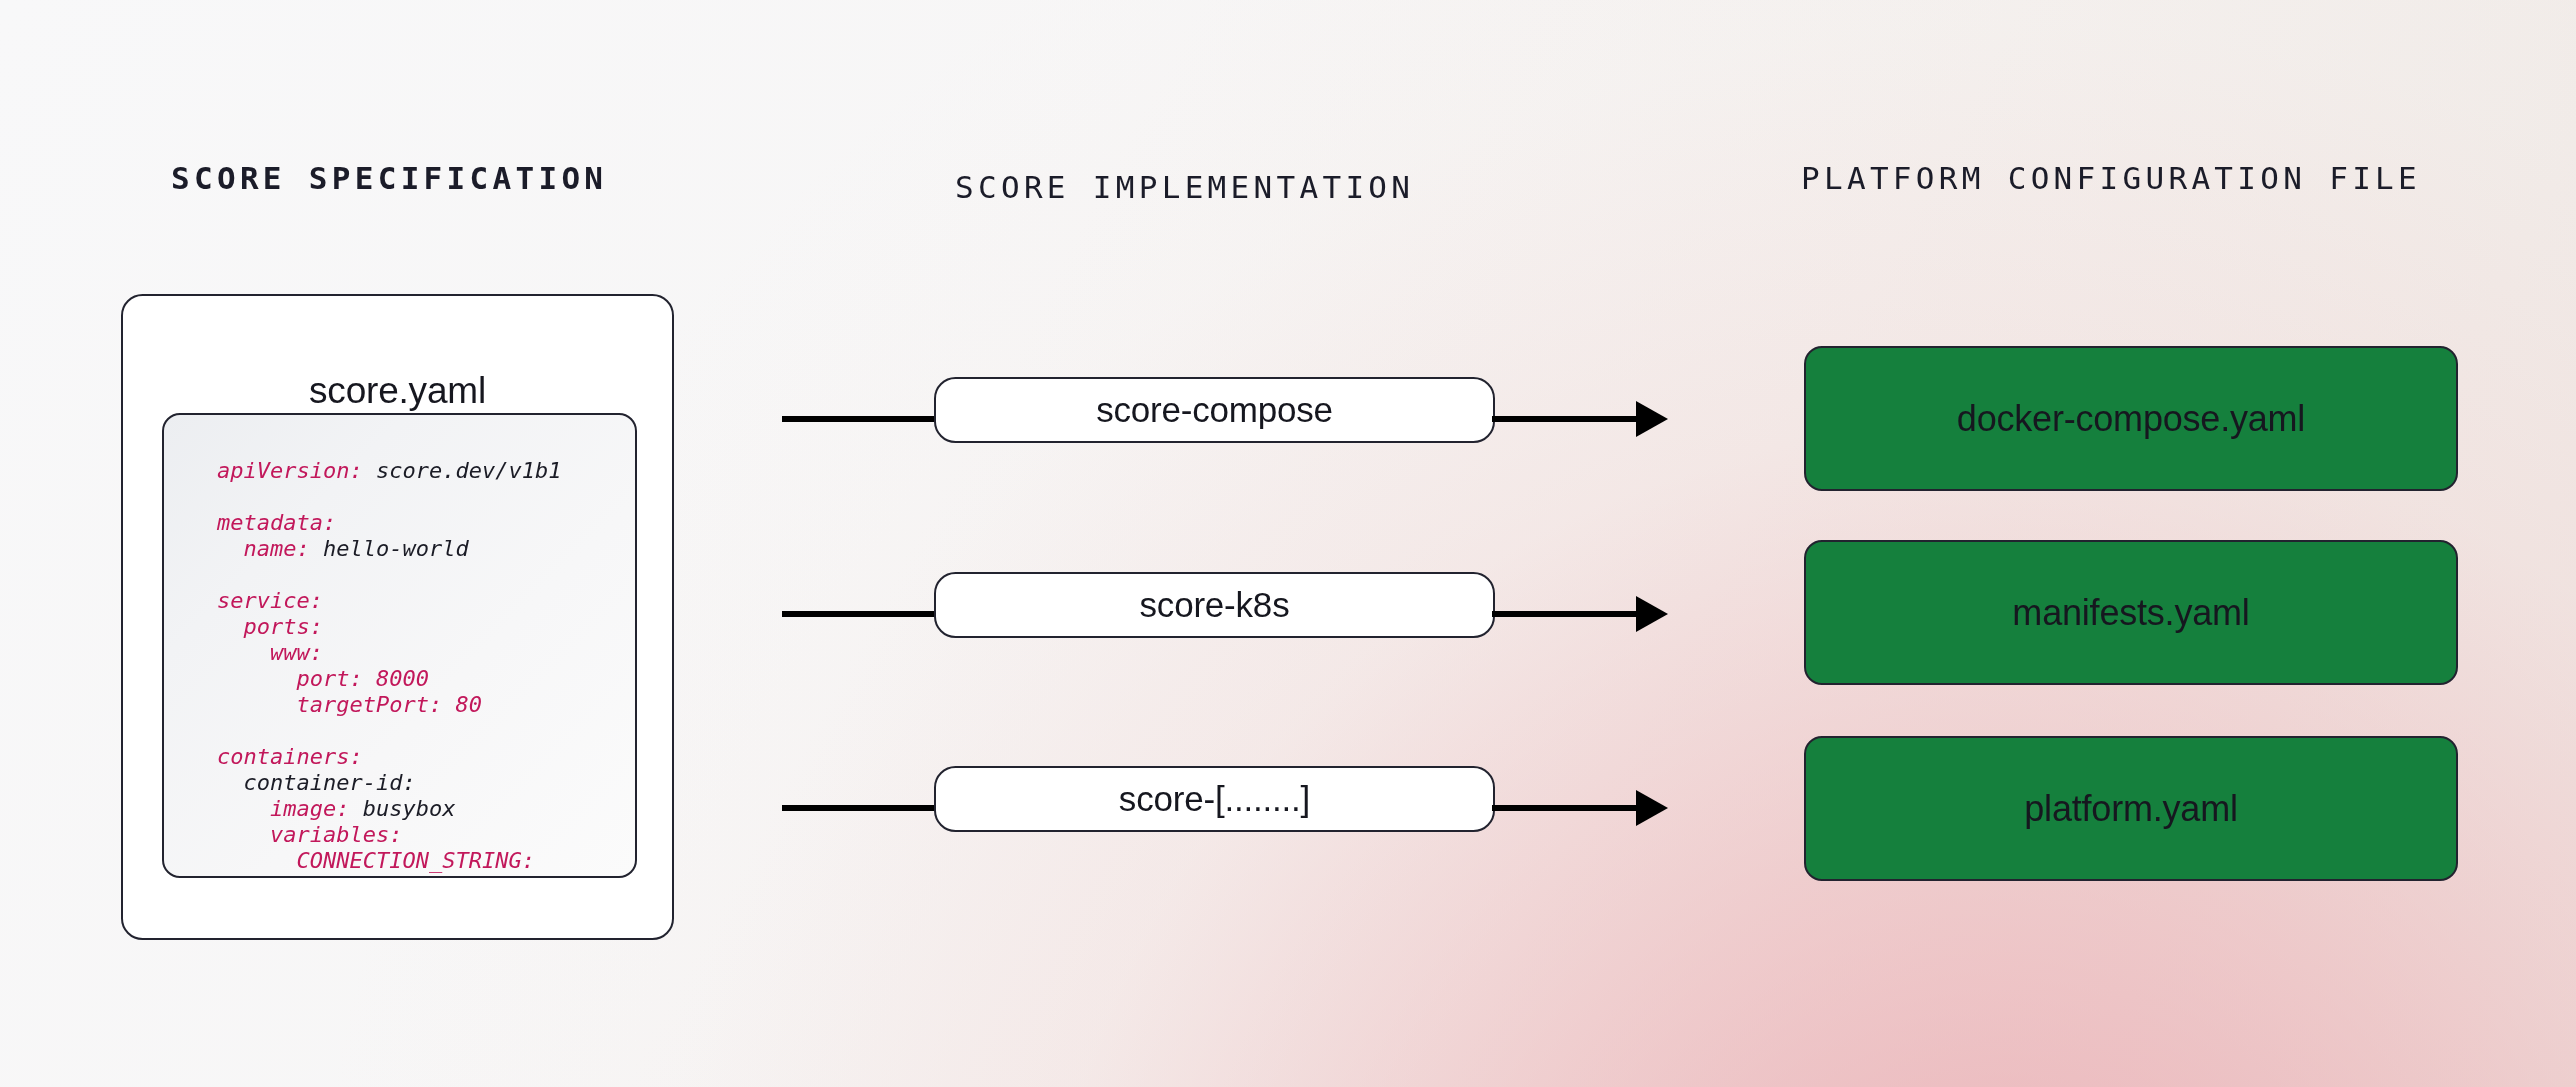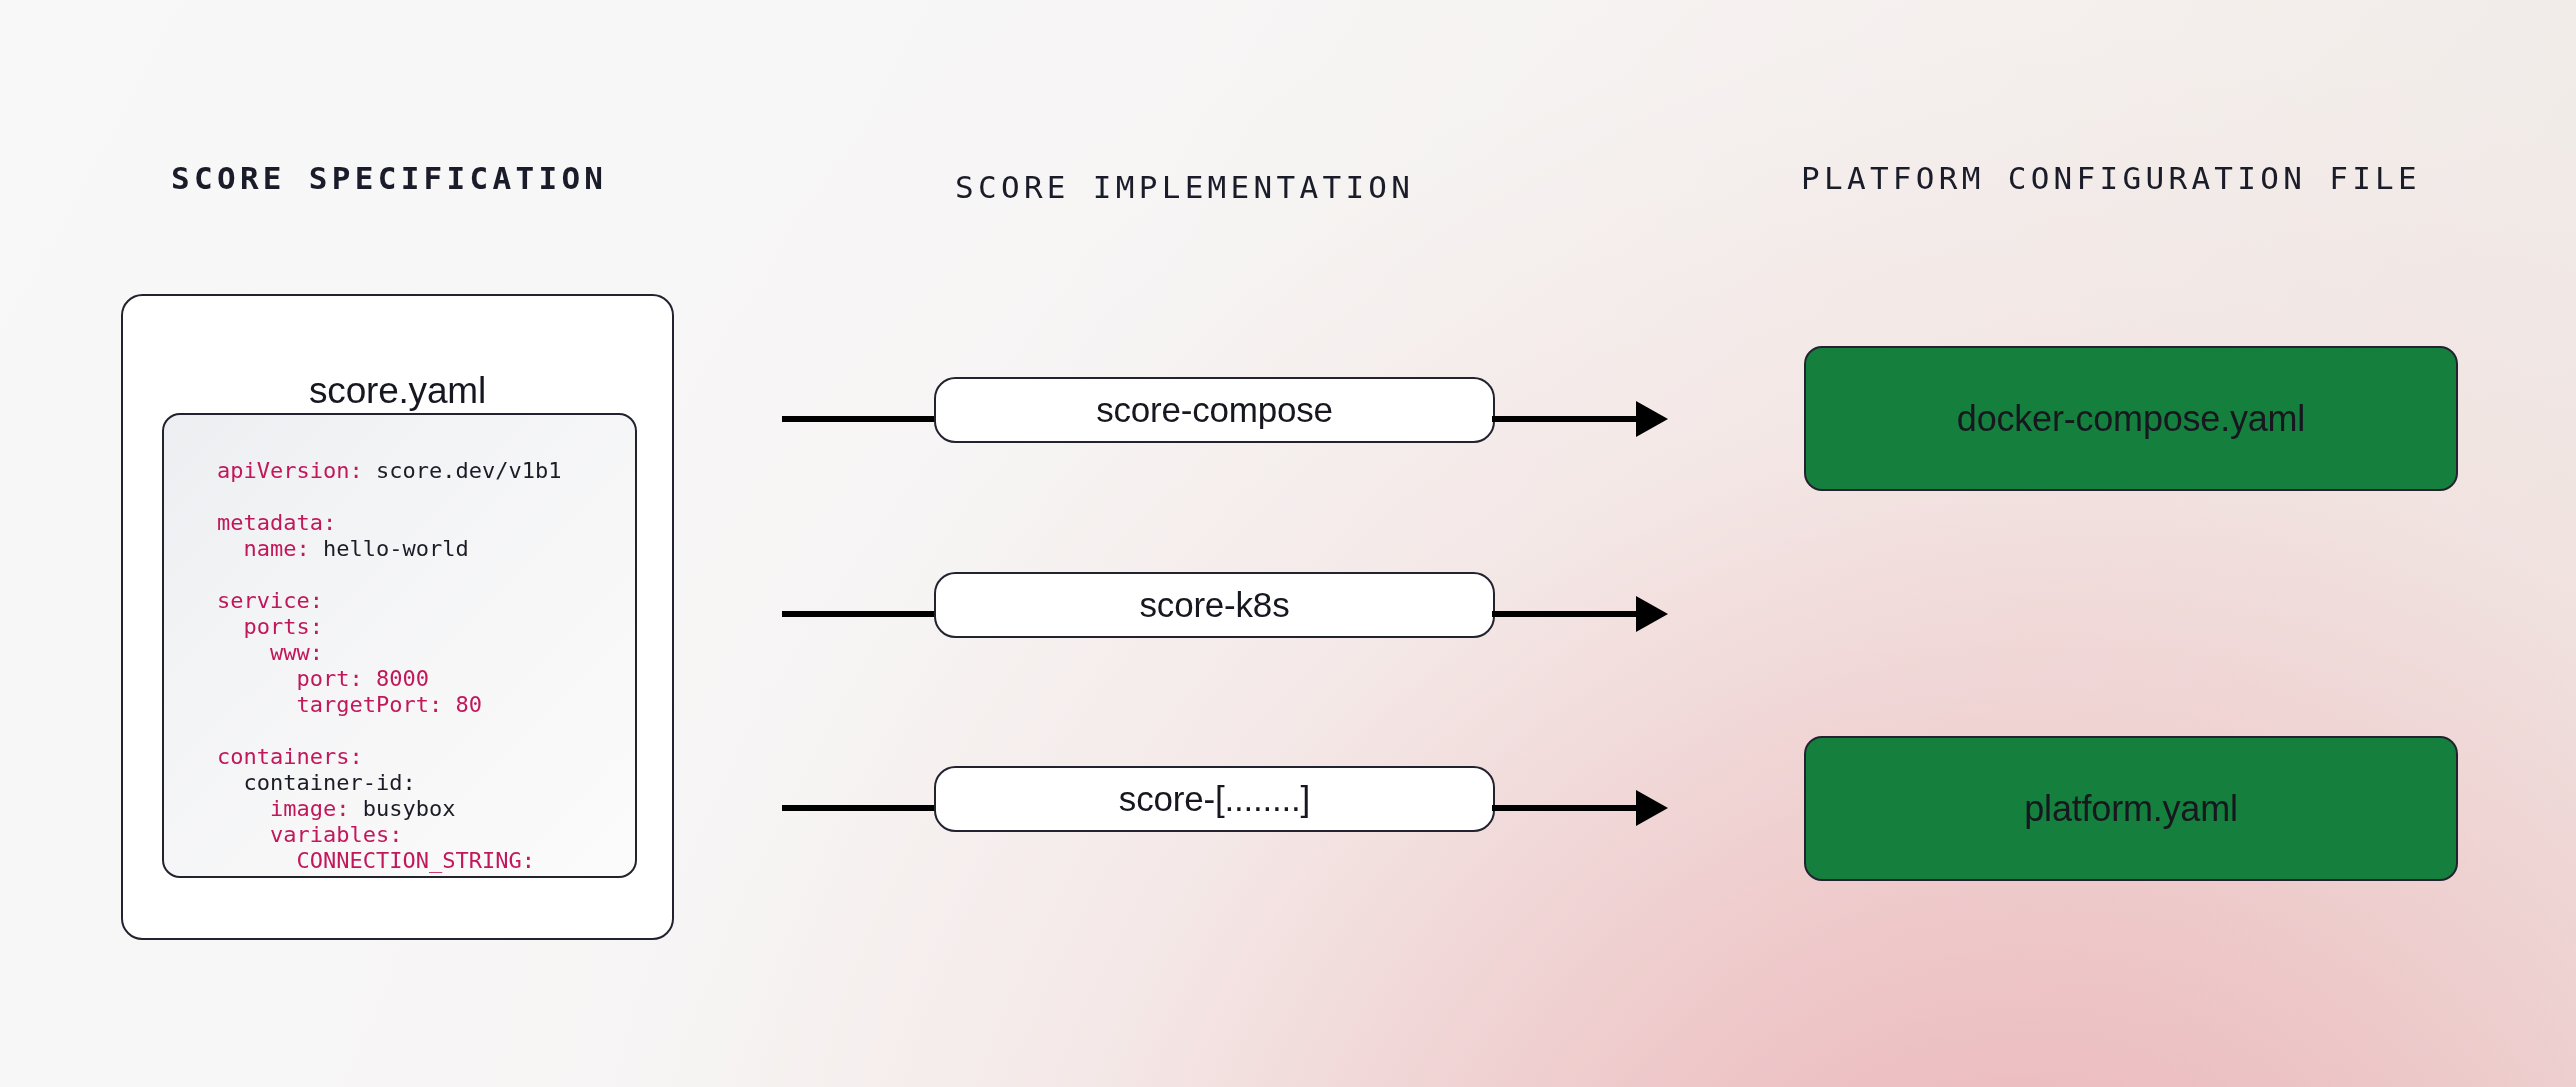--- a/index.html
+++ b/index.html
@@ -64,20 +64,21 @@
   .code-block {
     position: absolute;
     left: 39px;
     top: 117px;
     width: 475px;
     height: 465px;
     background: linear-gradient(135deg, #eceef1 0%, #f2f3f5 26%, #f7f7f8 60%, #fbfbfb 100%);
     border: 2.5px solid #22232f;
     border-radius: 18px;
     overflow: hidden;
+    font-style: italic;
   }
 
   .code-inner {
     position: absolute;
     left: 0;
     top: 43px;
     width: 100%;
     padding-left: 53px;
     font-family: "DejaVu Sans Mono", "Liberation Mono", monospace;
     font-size: 22px;
@@ -216,18 +217,21 @@
     <div class="pill">
       <span class="pill-label">score-[........]</span>
     </div>
     <div class="line-right"></div>
     <div class="arrow-head"></div>
   </div>
 
   <div class="out-box" id="out-1">
     <span class="out-label">docker-compose.yaml</span>
   </div>
+  <div class="out-box" id="out-2">
+    <span class="out-label">manifests.yaml</span>
+  </div>
   <div class="out-box" id="out-3">
     <span class="out-label">platform.yaml</span>
   </div>
 
 </div>
 
 
 </body></html>

